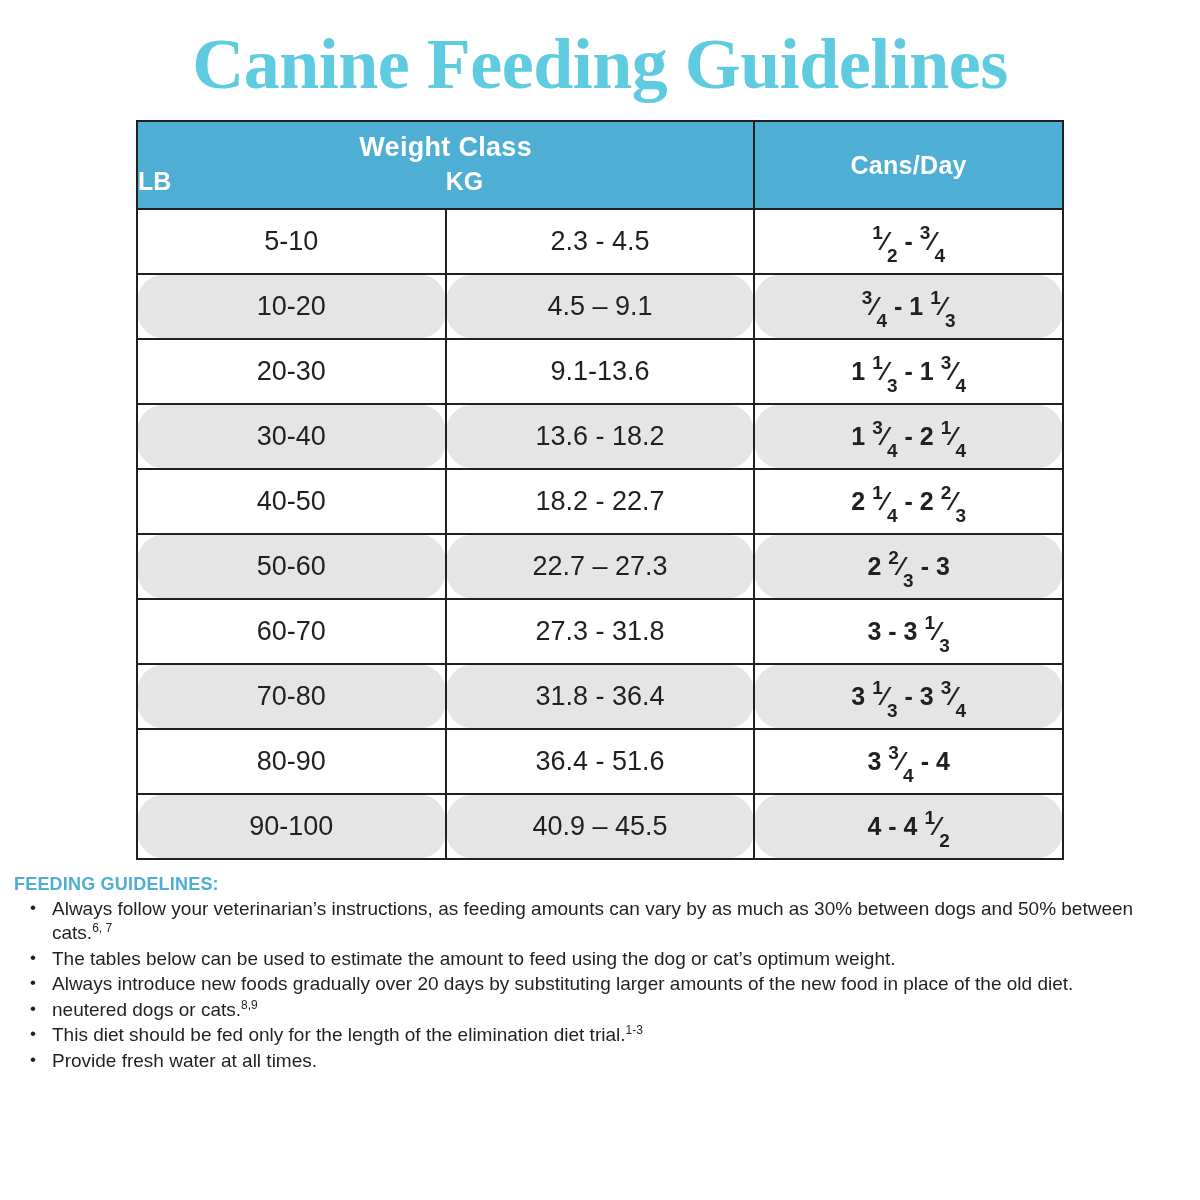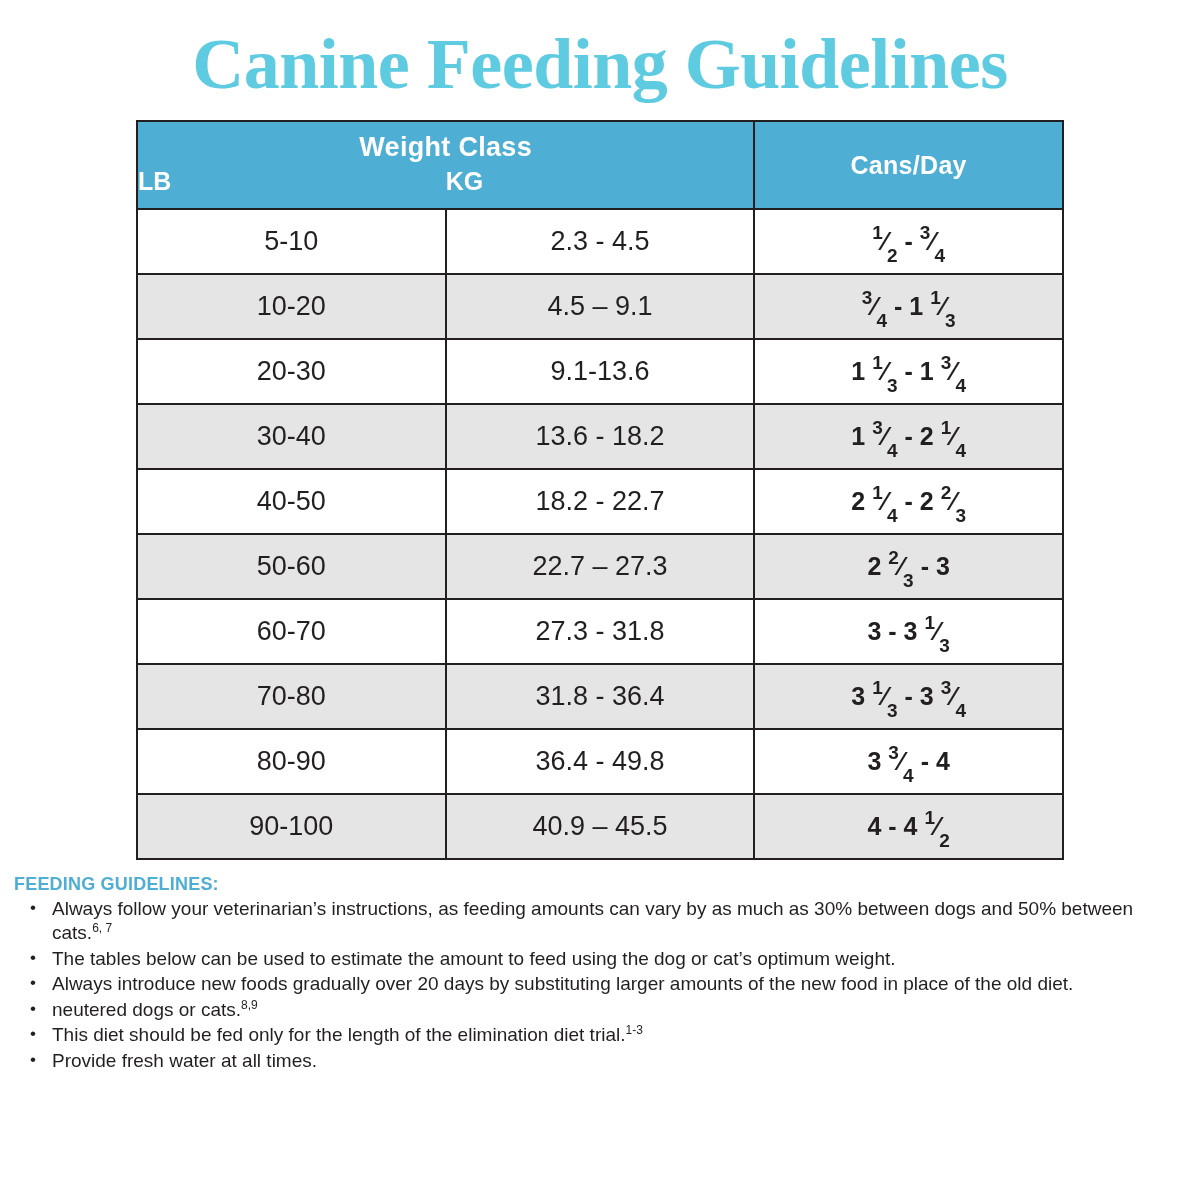--- a/index.html
+++ b/index.html
@@ -69,20 +69,21 @@
     font-weight: bold;
     text-align: center;
     vertical-align: middle;
     letter-spacing: 0.3px;
   }
   tbody tr td {
     height: 63px;
     text-align: center;
     font-size: 27px;
     font-weight: normal;
+    border-radius: 28px;
   }
   tbody tr.alt td { background: #e5e5e5; }
   tbody tr td.cans {
     font-weight: bold;
     font-size: 25px;
   }
   .frac {
     display: inline-block;
     position: relative;
     white-space: nowrap;
@@ -194,21 +195,21 @@
             <td>27.3 - 31.8</td>
             <td class="cans"><span class="whole">3 - 3 </span><span class="frac"><span class="num">1</span><span class="sl">⁄</span><span class="den">3</span></span></td>
           </tr>
           <tr class="alt">
             <td>70-80</td>
             <td>31.8 - 36.4</td>
             <td class="cans"><span class="whole">3 </span><span class="frac"><span class="num">1</span><span class="sl">⁄</span><span class="den">3</span></span><span class="whole"> - </span><span class="whole">3 </span><span class="frac"><span class="num">3</span><span class="sl">⁄</span><span class="den">4</span></span></td>
           </tr>
           <tr>
             <td>80-90</td>
-            <td>36.4 - 49.8</td>
+            <td>36.4 - 51.6</td>
             <td class="cans"><span class="whole">3 </span><span class="frac"><span class="num">3</span><span class="sl">⁄</span><span class="den">4</span></span><span class="whole"> - 4</span></td>
           </tr>
           <tr class="alt">
             <td>90-100</td>
             <td>40.9 – 45.5</td>
             <td class="cans"><span class="whole">4 - 4 </span><span class="frac"><span class="num">1</span><span class="sl">⁄</span><span class="den">2</span></span></td>
           </tr>
         </tbody>
     </table>
   </div>

